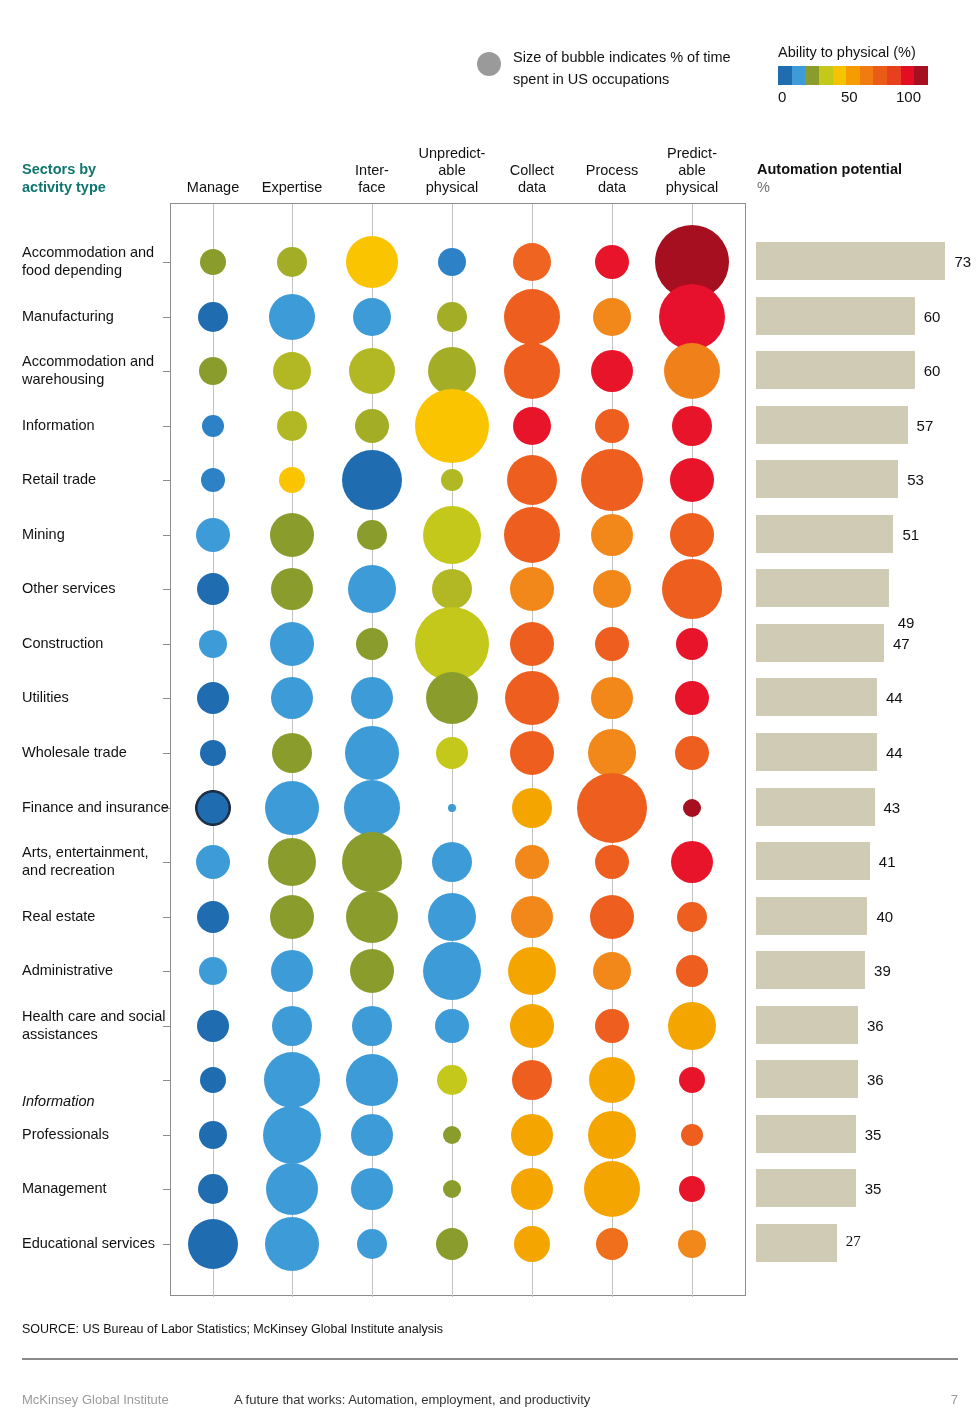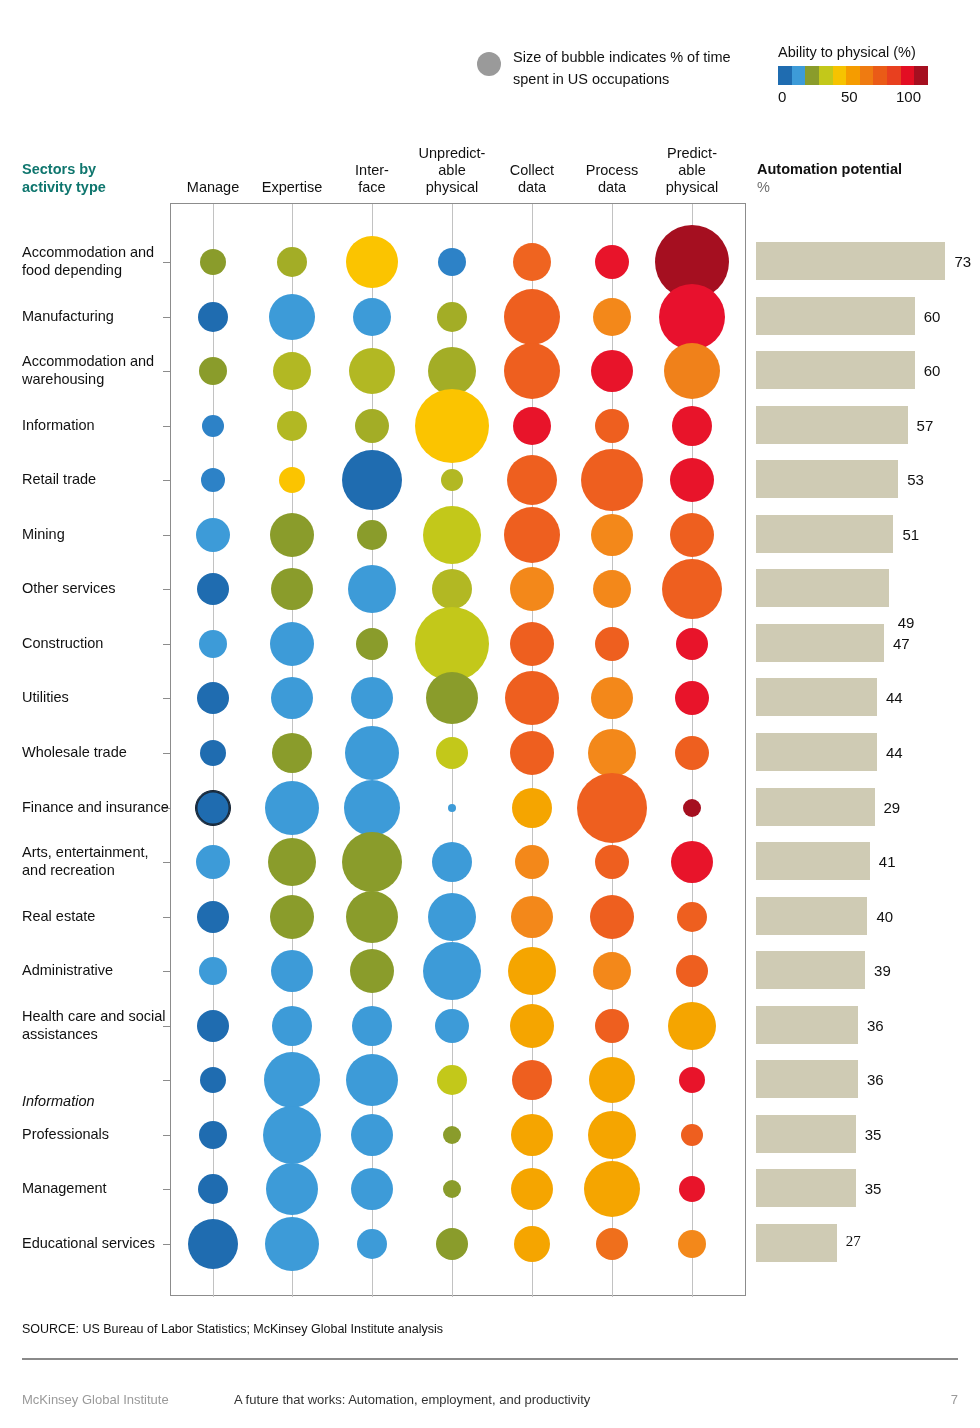--- a/index.html
+++ b/index.html
@@ -358,21 +358,21 @@
       <div class="barval" style="left: 146.434px; top: 330.75px;">51</div>
       <div class="bar" style="left: 0px; top: 385.3px; width: 132.711px;"></div>
       <div class="barval" style="left: 141.711px; top: 385.3px; margin-top: 34px;">49</div>
       <div class="bar" style="left: 0px; top: 439.85px; width: 127.988px;"></div>
       <div class="barval" style="left: 136.988px; top: 439.85px; text-align: right;">47</div>
       <div class="bar" style="left: 0px; top: 494.4px; width: 120.904px;"></div>
       <div class="barval" style="left: 129.904px; top: 494.4px;">44</div>
       <div class="bar" style="left: 0px; top: 548.95px; width: 120.904px;"></div>
       <div class="barval" style="left: 129.904px; top: 548.95px;">44</div>
       <div class="bar" style="left: 0px; top: 603.5px; width: 118.542px;"></div>
-      <div class="barval" style="left: 127.542px; top: 603.5px;">29</div>
+      <div class="barval" style="left: 127.542px; top: 603.5px;">43</div>
       <div class="bar" style="left: 0px; top: 658.05px; width: 113.819px;"></div>
       <div class="barval" style="left: 122.819px; top: 658.05px;">41</div>
       <div class="bar" style="left: 0px; top: 712.6px; width: 111.458px;"></div>
       <div class="barval" style="left: 120.458px; top: 712.6px;">40</div>
       <div class="bar" style="left: 0px; top: 767.15px; width: 109.096px;"></div>
       <div class="barval" style="left: 118.096px; top: 767.15px;">39</div>
       <div class="bar" style="left: 0px; top: 821.7px; width: 102.012px;"></div>
       <div class="barval" style="left: 111.012px; top: 821.7px;">36</div>
       <div class="bar" style="left: 0px; top: 876.25px; width: 102.012px;"></div>
       <div class="barval" style="left: 111.012px; top: 876.25px;">36</div>

